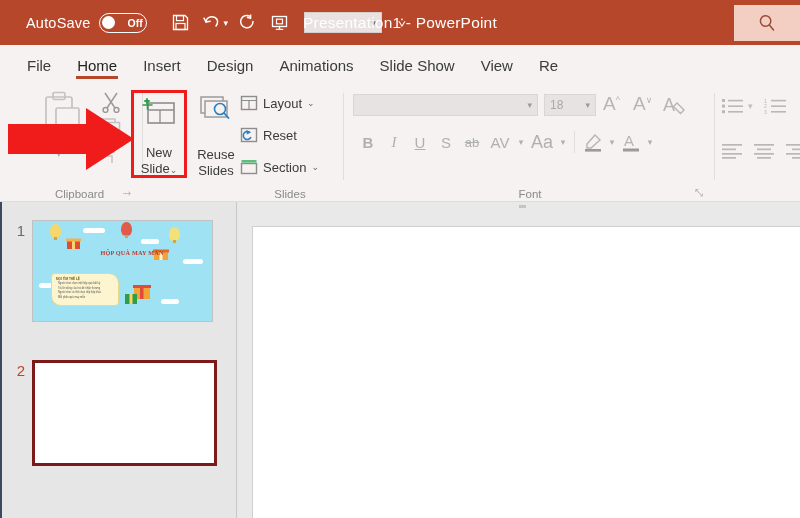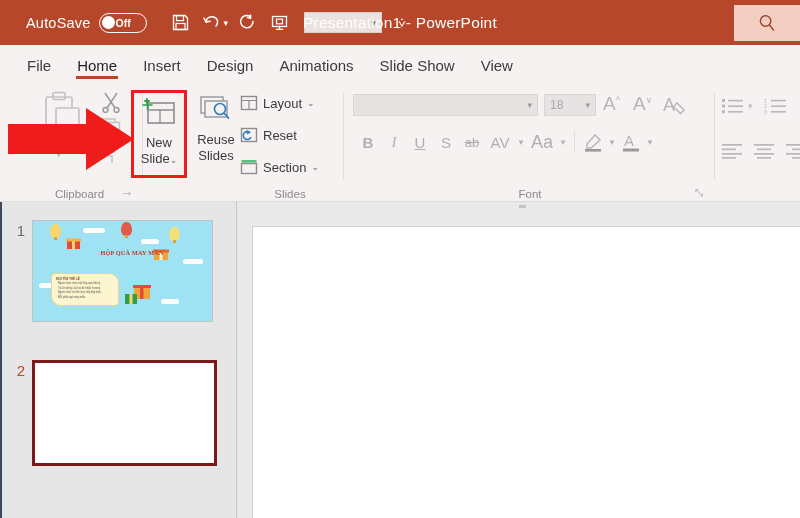--- a/index.html
+++ b/index.html
@@ -17,21 +17,21 @@
     position: absolute; left: 0; top: 0; width: 800px; height: 45px;
     background: #b7472a;
     display: flex; align-items: center;
   }
   .autosave-label {
     color: #ffffff; font-size: 14.5px; margin-left: 26px; letter-spacing: .2px;
   }
   .toggle {
     margin-left: 9px;
     width: 48px; height: 20px; border: 1.6px solid #ffffff; border-radius: 10px;
-    display: flex; align-items: center; padding: 0 2px; gap: 0;
+    display: flex; align-items: center; padding: 0 2px; gap: 12px;
   }
   .toggle .knob { width: 13px; height: 13px; border-radius: 50%; background: #fff; flex: none; }
   .toggle .off { color: #fff; font-size: 10.5px; font-weight: bold; }
 
   .qat { display: flex; align-items: center; gap: 2px; margin-left: 18px; }
   .qicon {
     width: 30px; height: 30px; display: flex; align-items: center; justify-content: center;
     color: #fff;
   }
   .qicon svg { display:block; }
@@ -99,28 +99,28 @@
   .clip-small { position: absolute; left: 84px; color: #b9b9b9; }
 
   
   #grp-slides { left: 126px; width: 110px; }
   .newslide-btn {
     position: absolute; left: 5px; top: 5px; width: 56px; height: 88px;
     border: 3px solid #f01b1b;
     display: flex; flex-direction: column; align-items: center;
   }
   .newslide-icon { margin-top: 5px; }
-  .newslide-txt { font-size: 13px; color: #3b3b3b; line-height: 16px; text-align: center; margin-top: 3px; }
+  .newslide-txt { font-size: 13px; color: #3b3b3b; line-height: 16px; text-align: center; margin-top: 13px; }
   .newslide-txt .cc { font-size: 9px; color: #6a6a6a; }
 
   .reuse-btn {
     position: absolute; left: 66px; top: 8px; width: 48px; height: 84px;
     display: flex; flex-direction: column; align-items: center;
   }
-  .reuse-txt { font-size: 13px; color: #3b3b3b; line-height: 16px; text-align: center; margin-top: 5px; }
+  .reuse-txt { font-size: 13px; color: #3b3b3b; line-height: 16px; text-align: center; margin-top: 20px; }
 
   
   #grp-slides2 { left: 236px; width: 108px; }
   .minibtn {
     position: absolute; left: 4px; display: flex; align-items: center; gap: 5px;
     font-size: 13px; color: #3b3b3b;
   }
   .minibtn .mcaret { font-size: 9px; color: #6a6a6a; }
 
   
@@ -285,20 +285,23 @@
         <span>Design</span>
       </div>
     <div class="tab">
         <span>Animations</span>
       </div>
     <div class="tab">
         <span>Slide Show</span>
       </div>
     <div class="tab">
         <span>View</span>
+      </div>
+    <div class="tab">
+        <span>Re</span>
       </div>
   </div>
 
   <div class="ribbon">
 
     <div class="group" id="grp-clipboard">
       <span class="clip-big">
         <svg width="58" height="56" viewBox="0 0 58 56">
           <rect x="12" y="6" width="26" height="30" rx="2" fill="none" stroke="#c3c3c3" stroke-width="1.7"></rect>
           <rect x="19" y="1.5" width="12" height="7" rx="1.6" fill="none" stroke="#c3c3c3" stroke-width="1.7"></rect>

